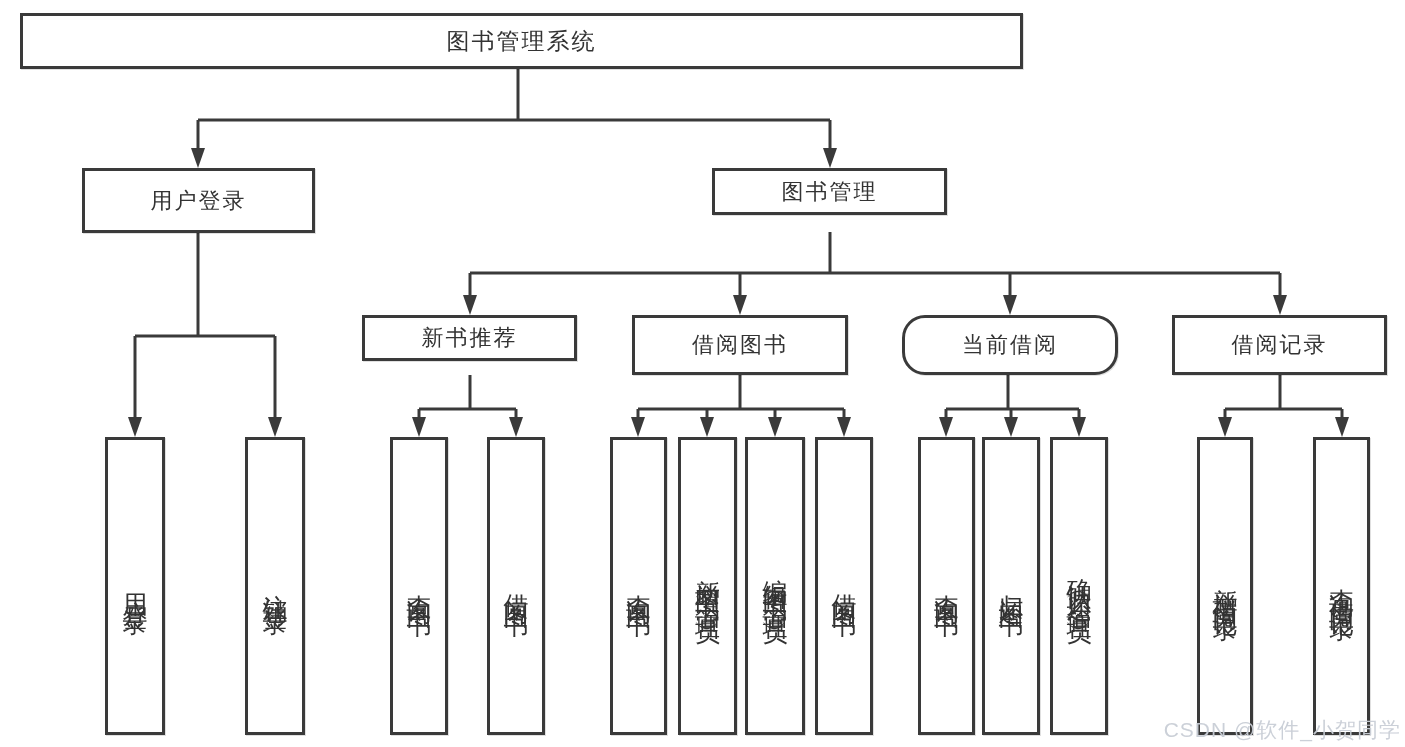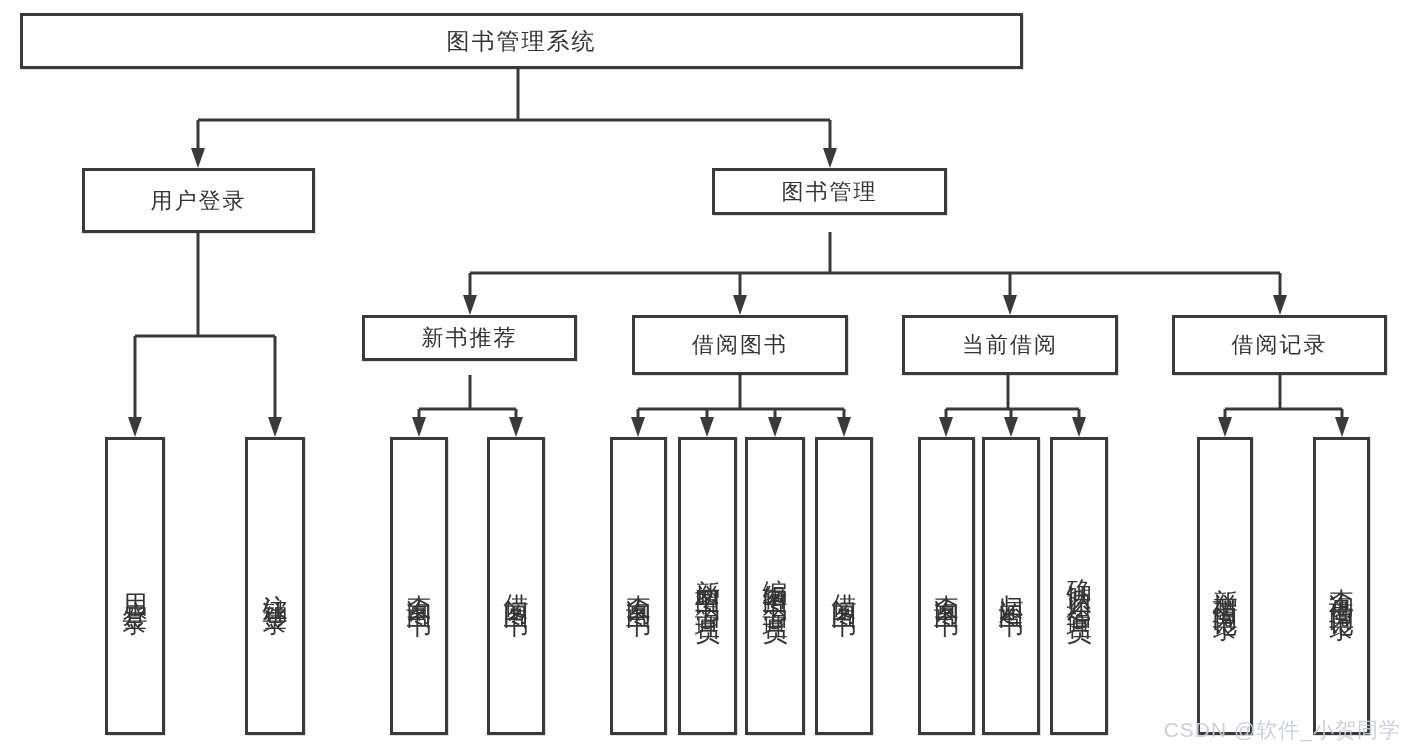--- a/index.html
+++ b/index.html
@@ -115,21 +115,21 @@
   <div class="node h" style="left:712px;top:168px;width:235px;height:47px;">
     <span>图书管理</span>
   </div>
 
   <div class="node h" style="left:362px;top:315px;width:215px;height:46px;">
     <span>新书推荐</span>
   </div>
   <div class="node h" style="left:632px;top:315px;width:216px;height:60px;">
     <span>借阅图书</span>
   </div>
-  <div class="node h" style="left:902px;top:315px;width:216px;height:60px;">
+  <div class="node h" style="left:902px;top:315px;width:216px;height:60px;border-radius:23px;">
     <span>当前借阅</span>
   </div>
   <div class="node h" style="left:1172px;top:315px;width:215px;height:60px;">
     <span>借阅记录</span>
   </div>
 
   <div class="node v" style="left:105px;top:437px;width:60px;height:298px;">
     <span>用户登录</span>
   </div>
   <div class="node v" style="left:245px;top:437px;width:60px;height:298px;">

